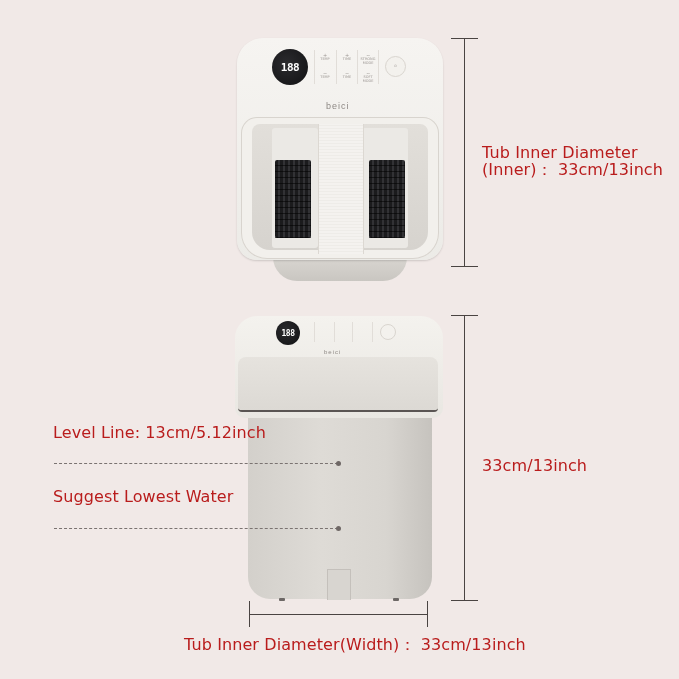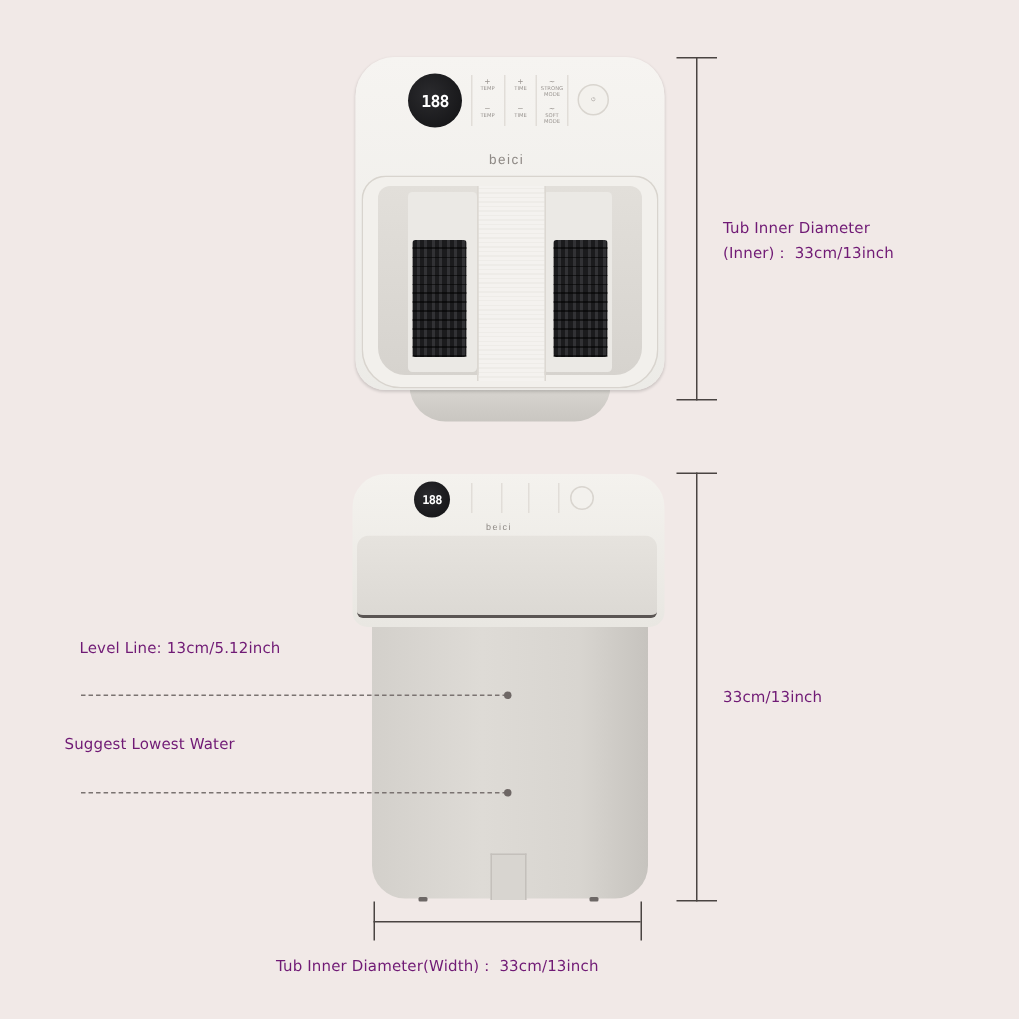--- a/index.html
+++ b/index.html
@@ -4,21 +4,21 @@
 <style>
   html, body { margin:0; padding:0; }
   body {
     width:679px; height:679px; overflow:hidden;
     background:#f1e9e7;
     font-family:"DejaVu Sans", "Liberation Sans", sans-serif;
     color:#3a3533;
     position:relative;
   }
   .abs { position:absolute; }
-  .label { font-size:10px; line-height:17px; color:#701a75; letter-spacing:0.1px; white-space:nowrap; }
+  .label { font-size:16px; line-height:17px; color:#b91c1c; letter-spacing:0.1px; white-space:nowrap; }
 
   
   .vline { position:absolute; width:1px; background:#4a4442; }
   .hline { position:absolute; height:1px; background:#4a4442; }
   .dash { position:absolute; height:0; border-top:1px dashed #7a7371; }
   .dot { position:absolute; width:5px; height:5px; border-radius:50%; background:#6e6765; }
 
   
   .top-body {
     left:237px; top:38px; width:206px; height:222px;
@@ -171,21 +171,21 @@
   <div class="foot" style="left:279px;top:598px;"></div>
   <div class="foot" style="left:393px;top:598px;"></div>
 </div>
 
 <div class="abs label" style="left:53px;top:424px;">
   <div>Level Line: 13cm/5.12inch</div>
 </div>
 <div class="dash" style="left:54px;top:463px;width:284px;"></div>
 <div class="dot" style="left:336px;top:461px;"></div>
 
-<div class="abs label" style="left:43px;top:488px;">
+<div class="abs label" style="left:53px;top:488px;">
   <div>Suggest Lowest Water</div>
 </div>
 <div class="dash" style="left:54px;top:528px;width:284px;"></div>
 <div class="dot" style="left:336px;top:526px;"></div>
 
 <div class="hline" style="left:451px;top:315px;width:27px;"></div>
 <div class="vline" style="left:464px;top:315px;height:286px;"></div>
 <div class="hline" style="left:451px;top:600px;width:27px;"></div>
 <div class="abs label" style="left:482px;top:457px;">33cm/13inch</div>
 

